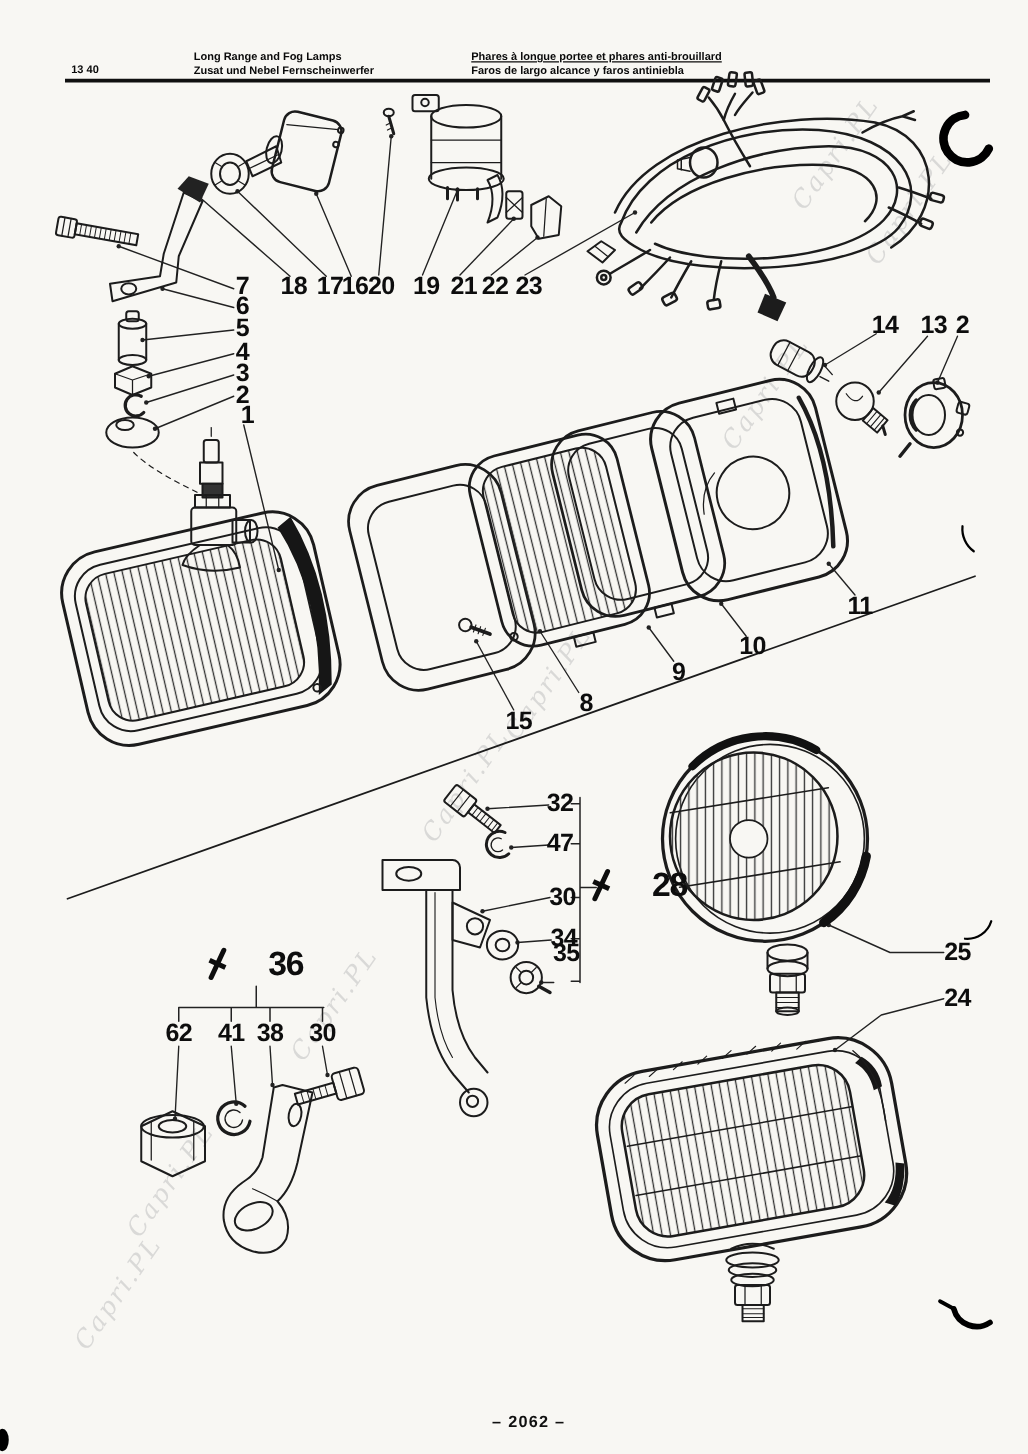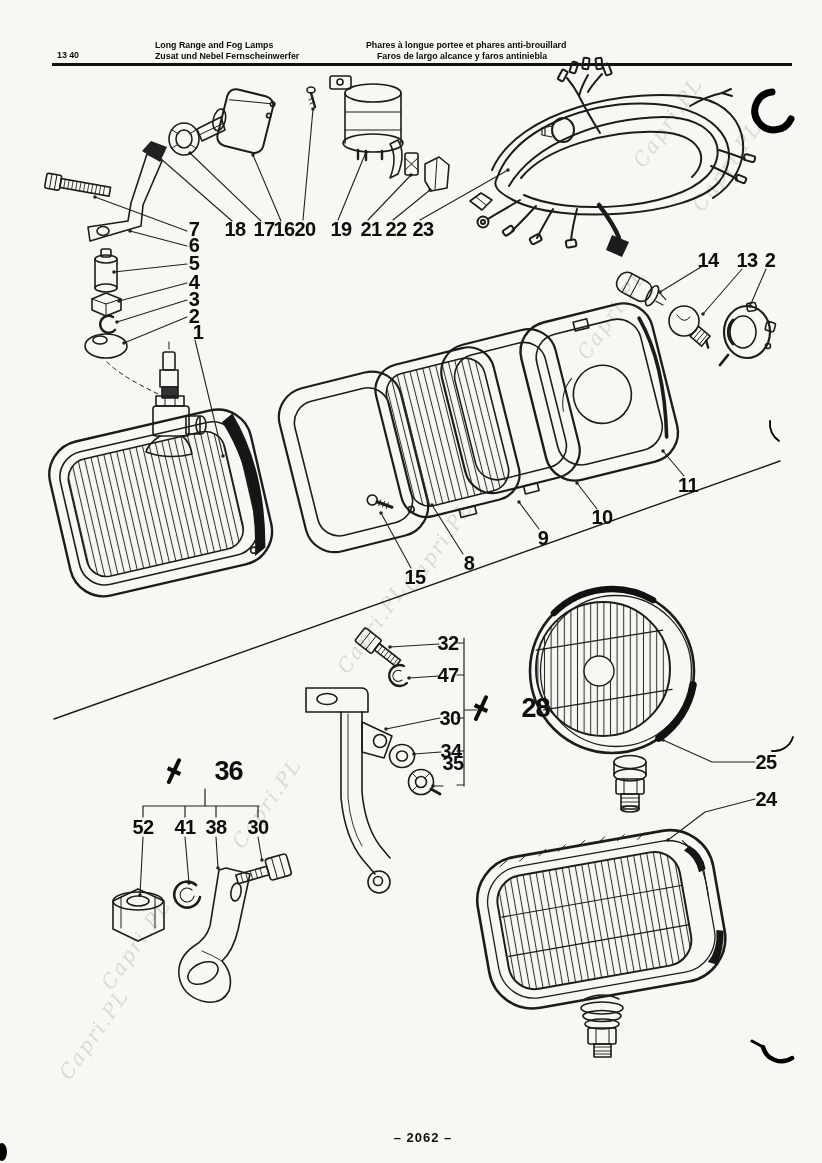--- a/index.html
+++ b/index.html
@@ -27,21 +27,21 @@
       font:bold 13px "Liberation Sans",sans-serif;letter-spacing:1px;color:#101010;z-index:3;}
 </style>
 </head>
 <body>
 
 <div class="page">
 
   <span class="hdr" style="left:57px;top:50px;">13 40</span>
   <span class="hdr" style="left:155px;top:40px;">Long Range and Fog Lamps</span>
   <span class="hdr" style="left:155px;top:51px;">Zusat und Nebel Fernscheinwerfer</span>
-  <span class="hdr" style="left:366px;top:40px;">Phares à longue portee et phares anti-brouillard</span>
+  <span class="hdr" style="left:377px;top:40px;text-decoration:underline;">Phares à longue portee et phares anti-brouillard</span>
   <span class="hdr" style="left:377px;top:51px;">Faros de largo alcance y faros antiniebla</span>
   <div class="rule"></div>
 
   <span class="wm" style="left:668px;top:122px;">Capri.PL</span>
   <span class="wm" style="left:727px;top:166px;">Capri.PL</span>
   <span class="wm" style="left:612px;top:314px;">Capri.PL</span>
   <span class="wm" style="left:438px;top:546px;">Capri.PL</span>
   <span class="wm" style="left:372px;top:628px;">Capri.PL</span>
   <span class="wm" style="left:267px;top:803px;">Capri.PL</span>
   <span class="wm" style="left:136px;top:944px;">Capri.PL</span>
@@ -420,21 +420,21 @@
   <span class="callout" style="left:688px;top:485px">11</span>
   <span class="callout" style="left:602px;top:517px">10</span>
   <span class="callout" style="left:543px;top:538px">9</span>
   <span class="callout" style="left:469px;top:563px">8</span>
   <span class="callout" style="left:415px;top:577px">15</span>
   <span class="callout" style="left:448px;top:643px">32</span>
   <span class="callout" style="left:448px;top:675px">47</span>
   <span class="callout" style="left:450px;top:718px">30</span>
   <span class="callout" style="left:451px;top:751px">34</span>
   <span class="callout" style="left:453px;top:763px">35</span>
-  <span class="callout" style="left:143px;top:827px">52</span>
+  <span class="callout" style="left:143px;top:827px">62</span>
   <span class="callout" style="left:185px;top:827px">41</span>
   <span class="callout" style="left:216px;top:827px">38</span>
   <span class="callout" style="left:258px;top:827px">30</span>
   <span class="callout" style="left:766px;top:762px">25</span>
   <span class="callout" style="left:766px;top:799px">24</span>
 
   <div class="grp" style="left:479px;top:694px">
     <span class="slash"></span>
     <span class="grp-num">28</span>
   </div>

